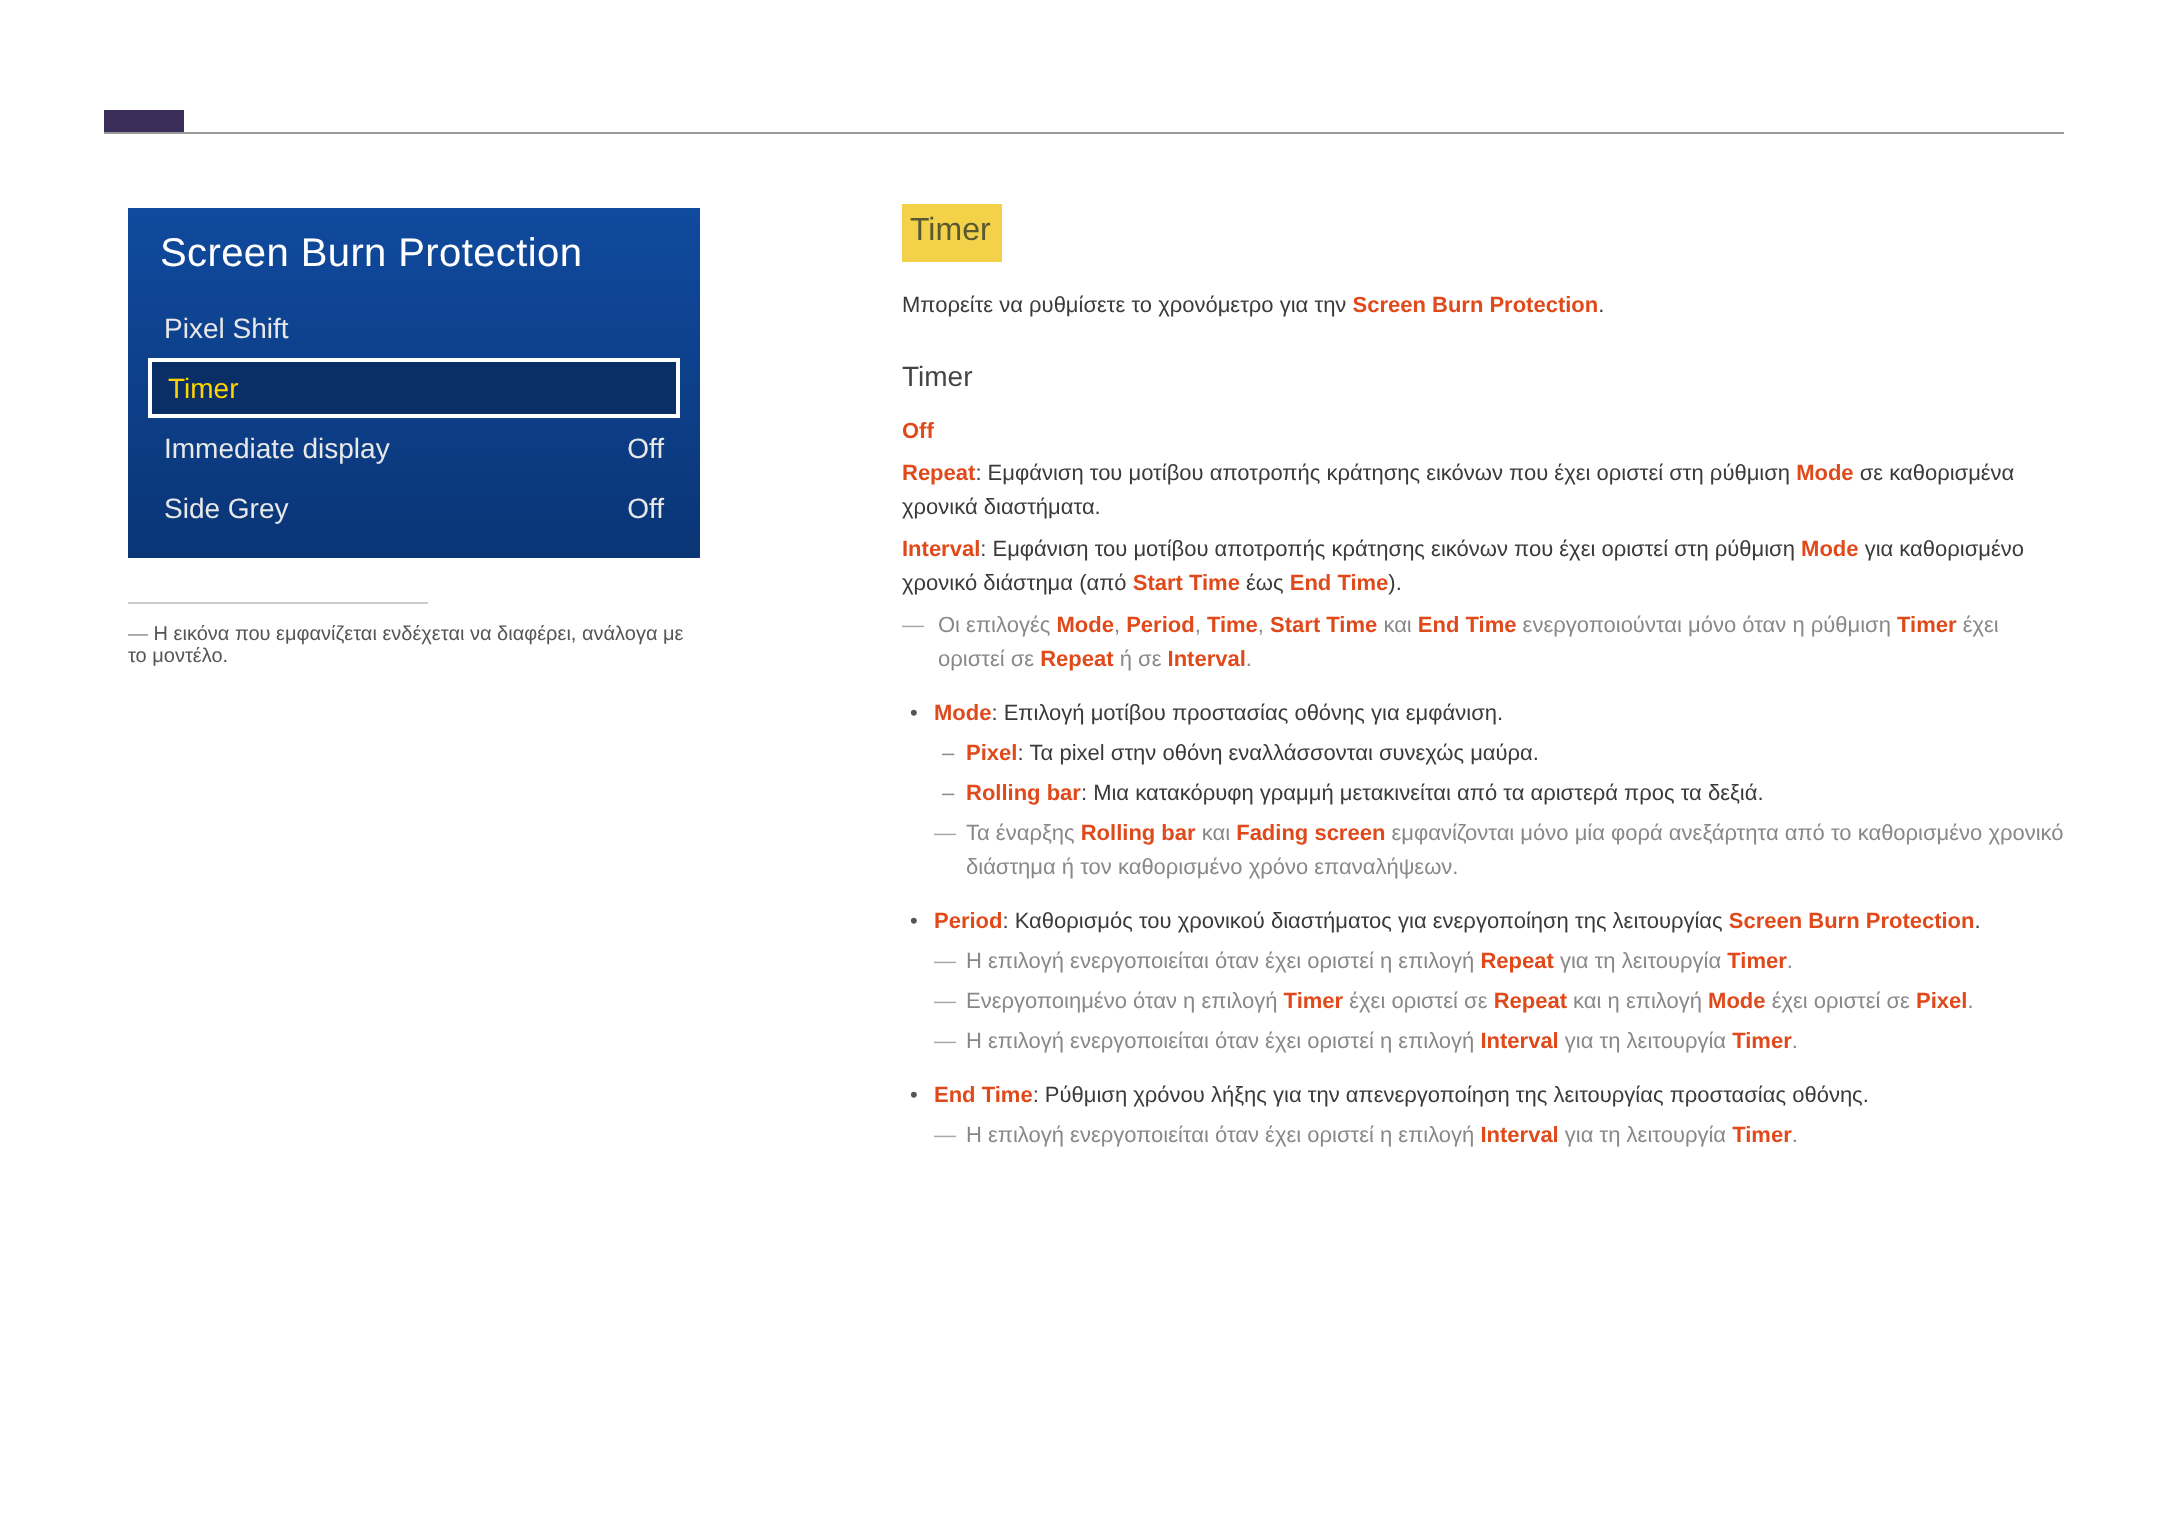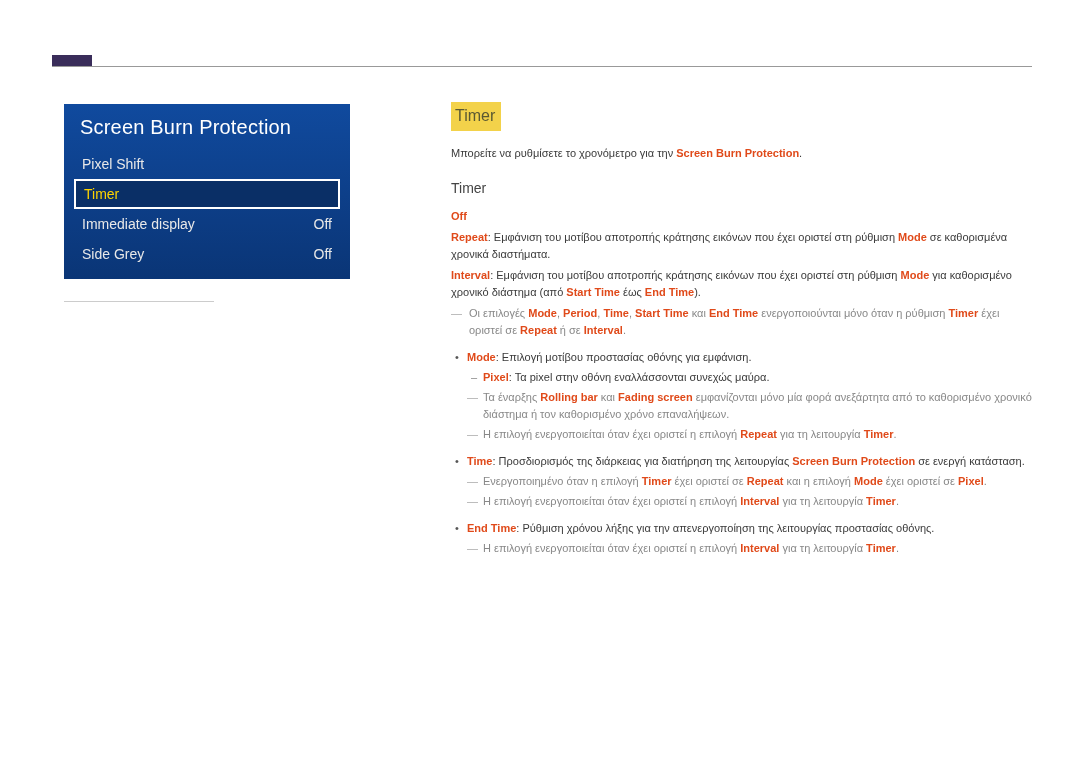--- a/index.html
+++ b/index.html
@@ -174,20 +174,21 @@
     <div class="menu-row">
       <span>Immediate display</span>
       <span class="val">Off</span>
     </div>
     <div class="menu-row">
       <span>Side Grey</span>
       <span class="val">Off</span>
     </div>
   </div>
   <hr class="caption-rule">
+  <div class="caption">Η εικόνα που εμφανίζεται ενδέχεται να διαφέρει, ανάλογα με το μοντέλο.</div>
 </div>
 
 <div class="right-col">
   <div class="h1-timer">Timer</div>
 
   <div class="para">
     <span>Μπορείτε να ρυθμίσετε το χρονόμετρο για την </span><span class="kw">Screen Burn Protection</span><span>.</span>
   </div>
 
   <div class="h2-timer">Timer</div>
@@ -205,31 +206,34 @@
   <div class="dash-note">
     <span>Οι επιλογές </span><span class="kw">Mode</span><span>, </span><span class="kw">Period</span><span>, </span><span class="kw">Time</span><span>, </span><span class="kw">Start Time</span><span> και </span><span class="kw">End Time</span><span> ενεργοποιούνται μόνο όταν η ρύθμιση </span><span class="kw">Timer</span><span> έχει οριστεί σε </span><span class="kw">Repeat</span><span> ή σε </span><span class="kw">Interval</span><span>.</span>
   </div>
 
   <div class="bullet">
     <span class="kw">Mode</span><span>: Επιλογή μοτίβου προστασίας οθόνης για εμφάνιση.</span>
   </div>
   <div class="sub-dash">
     <span class="kw">Pixel</span><span>: Τα pixel στην οθόνη εναλλάσσονται συνεχώς μαύρα.</span>
   </div>
+  <div class="sub-dash">
+    <span class="kw">Rolling bar</span><span>: Μια κατακόρυφη γραμμή μετακινείται από τα αριστερά προς τα δεξιά.</span>
+  </div>
   <div class="sub-note">
     <span>Τα έναρξης </span><span class="kw">Rolling bar</span><span> και </span><span class="kw">Fading screen</span><span> εμφανίζονται μόνο μία φορά ανεξάρτητα από το καθορισμένο χρονικό διάστημα ή τον καθορισμένο χρόνο επαναλήψεων.</span>
   </div>
 
+  <div class="bullet">
+    <span class="kw">Period</span><span>: Καθορισμός του χρονικού διαστήματος για ενεργοποίηση της λειτουργίας </span><span class="kw">Screen Burn Protection</span><span>.</span>
+  </div>
   <div class="sub-note">
     <span>Η επιλογή ενεργοποιείται όταν έχει οριστεί η επιλογή </span><span class="kw">Repeat</span><span> για τη λειτουργία </span><span class="kw">Timer</span><span>.</span>
   </div>
 
-  <div class="bullet">
-    <span class="kw">Time</span><span>: Προσδιορισμός της διάρκειας για διατήρηση της λειτουργίας </span><span class="kw">Screen Burn Protection</span><span> σε ενεργή κατάσταση.</span>
-  </div>
   <div class="sub-note">
     <span>Ενεργοποιημένο όταν η επιλογή </span><span class="kw">Timer</span><span> έχει οριστεί σε </span><span class="kw">Repeat</span><span> και η επιλογή </span><span class="kw">Mode</span><span> έχει οριστεί σε </span><span class="kw">Pixel</span><span>.</span>
   </div>
 
   <div class="sub-note">
     <span>Η επιλογή ενεργοποιείται όταν έχει οριστεί η επιλογή </span><span class="kw">Interval</span><span> για τη λειτουργία </span><span class="kw">Timer</span><span>.</span>
   </div>
 
   <div class="bullet">
     <span class="kw">End Time</span><span>: Ρύθμιση χρόνου λήξης για την απενεργοποίηση της λειτουργίας προστασίας οθόνης.</span>

